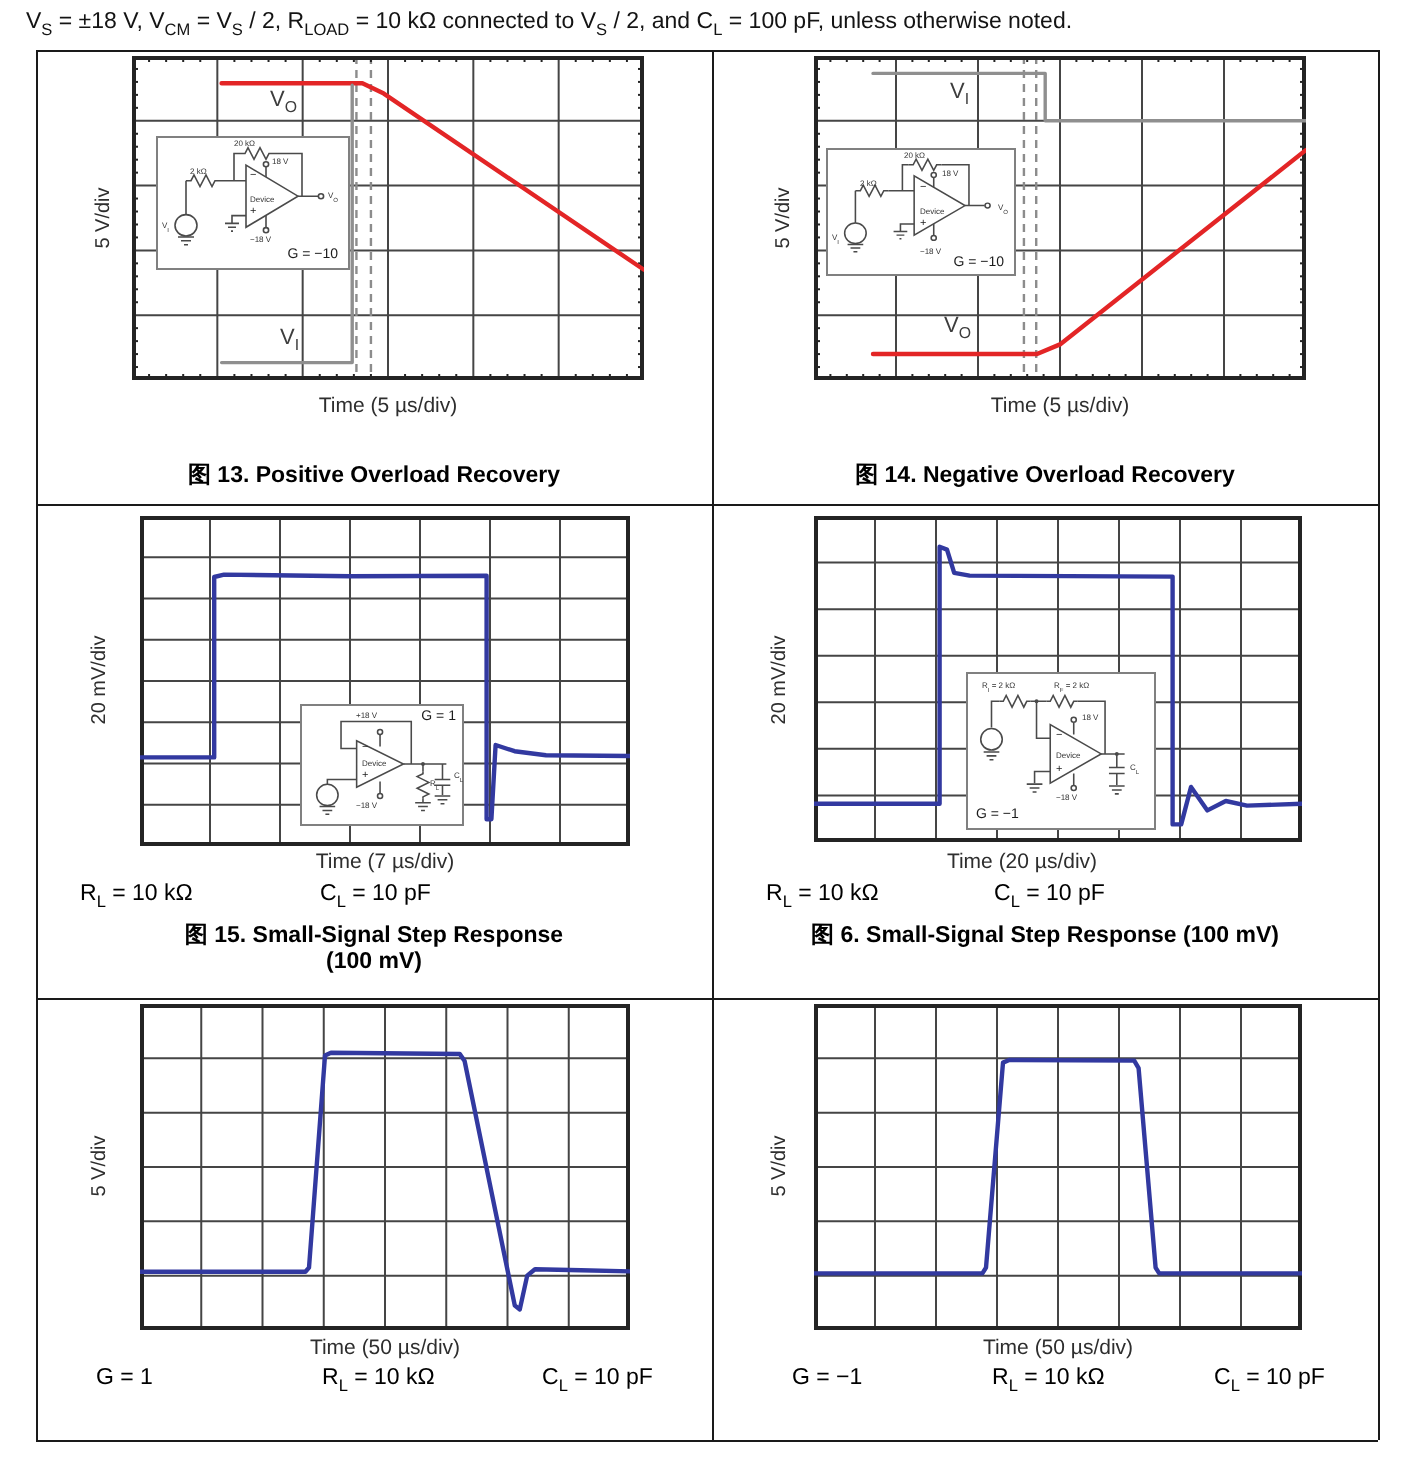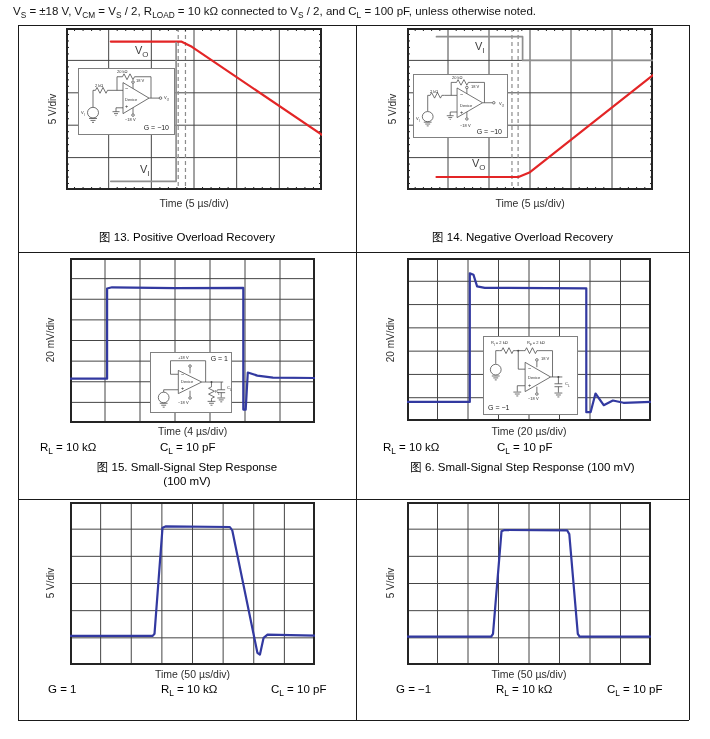--- a/index.html
+++ b/index.html
@@ -7,21 +7,21 @@
         font-family:"Liberation Sans",sans-serif;color:#141414;overflow:hidden;padding-left:34px;}
   sub{font-size:72%;line-height:0;}
   .cond{position:absolute;left:13px;top:5px;font-size:11.5px;white-space:nowrap;}
   .hline{position:absolute;height:1px;background:#1a1a1a;}
   .vline{position:absolute;width:1px;background:#1a1a1a;}
   .plotbox{position:absolute;}
   .plotbox svg{position:absolute;left:0;top:0;display:block;}
   .ylab{position:absolute;font-size:10px;color:#2e2e2e;white-space:nowrap;
         transform:translate(-50%,-50%) rotate(-90deg);}
   .xlab{position:absolute;font-size:10.5px;color:#2e2e2e;text-align:center;}
-  .cap{position:absolute;font-size:11.5px;font-weight:normal;text-align:center;color:#000;}
+  .cap{position:absolute;font-size:11.5px;font-weight:bold;text-align:center;color:#000;}
   .slab{position:absolute;font-size:11.5px;color:#000;white-space:nowrap;}
   .tlab{position:absolute;font-size:11px;color:#3d3d3d;margin-left:20px;}
   .inset{position:absolute;background:#fff;border:1px solid #808080;box-sizing:border-box;}
   .inset svg{position:absolute;left:0;top:0;width:100%;height:100%;}
   .ilab{position:absolute;font-size:4px;color:#333;white-space:nowrap;line-height:1;}
   .ilab sub{font-size:75%;}
   .opsign{position:absolute;font-size:5.5px;color:#222;line-height:1;}
   .gainlab{position:absolute;font-size:7px;color:#1c1c1c;white-space:nowrap;line-height:1;}
   .cir{stroke:#4a4a4a;stroke-width:0.8;fill:none;}
   .cirf{stroke:#4a4a4a;stroke-width:0.8;fill:#fff;}
@@ -345,21 +345,21 @@
       <div class="ilab" style="left:27px;top:48px;">−18 V</div>
       <div class="ilab" style="left:30px;top:27px;">Device</div>
       <div class="ilab" style="left:64px;top:37px;"><span>R</span><sub>L</sub></div>
       <div class="ilab" style="left:76px;top:33px;"><span>C</span><sub>L</sub></div>
       <div class="opsign" style="left:30px;top:19px;">−</div>
       <div class="opsign" style="left:30px;top:33px;">+</div>
       <div class="gainlab" style="right:3px;top:2px;">G = 1</div>
     </div>
   </div>
   <div class="ylab" style="left:50px;top:340px;">20 mV/div</div>
-  <div class="xlab" style="left:70px;top:425px;width:245px;">Time (4 µs/div)</div>
+  <div class="xlab" style="left:70px;top:425px;width:245px;">Time (7 µs/div)</div>
   <div class="slab" style="left:40px;top:441px;"><span>R</span><sub>L</sub><span> = 10 kΩ</span></div>
   <div class="slab" style="left:160px;top:441px;"><span>C</span><sub>L</sub><span> = 10 pF</span></div>
   <div class="cap" style="left:18px;top:460px;width:338px;">
     <div>图 15. Small-Signal Step Response</div>
     <div>(100 mV)</div>
   </div>
 
   <div class="plotbox" style="left:407px;top:258px;width:244px;height:163px;">
     <svg width="244" height="163" viewBox="0 0 244 163">
         <line x1="30.5" y1="0" x2="30.5" y2="163" stroke="#454545" stroke-width="1"></line>
@@ -397,21 +397,21 @@
       <div class="ilab" style="left:57px;top:20px;">18 V</div>
       <div class="ilab" style="left:44px;top:60px;">−18 V</div>
       <div class="ilab" style="left:44px;top:38.5px;">Device</div>
       <div class="ilab" style="left:81px;top:45px;"><span>C</span><sub>L</sub></div>
       <div class="opsign" style="left:44px;top:29px;">−</div>
       <div class="opsign" style="left:44px;top:46px;">+</div>
       <div class="gainlab" style="left:4px;bottom:3px;">G = −1</div>
     </div>
   </div>
   <div class="ylab" style="left:390px;top:340px;">20 mV/div</div>
-  <div class="xlab" style="left:407px;top:425px;width:244px;">Time (20 µs/div)</div>
+  <div class="xlab" style="left:389px;top:425px;width:244px;">Time (20 µs/div)</div>
   <div class="slab" style="left:383px;top:441px;"><span>R</span><sub>L</sub><span> = 10 kΩ</span></div>
   <div class="slab" style="left:497px;top:441px;"><span>C</span><sub>L</sub><span> = 10 pF</span></div>
   <div class="cap" style="left:356px;top:460px;width:333px;">图 6. Small-Signal Step Response (100 mV)</div>
 
   <div class="plotbox" style="left:70px;top:502px;width:245px;height:163px;">
     <svg width="245" height="163" viewBox="0 0 245 163">
         <line x1="30.625" y1="0" x2="30.625" y2="163" stroke="#454545" stroke-width="1"></line>
         <line x1="61.25" y1="0" x2="61.25" y2="163" stroke="#454545" stroke-width="1"></line>
         <line x1="91.875" y1="0" x2="91.875" y2="163" stroke="#454545" stroke-width="1"></line>
         <line x1="122.5" y1="0" x2="122.5" y2="163" stroke="#454545" stroke-width="1"></line>

